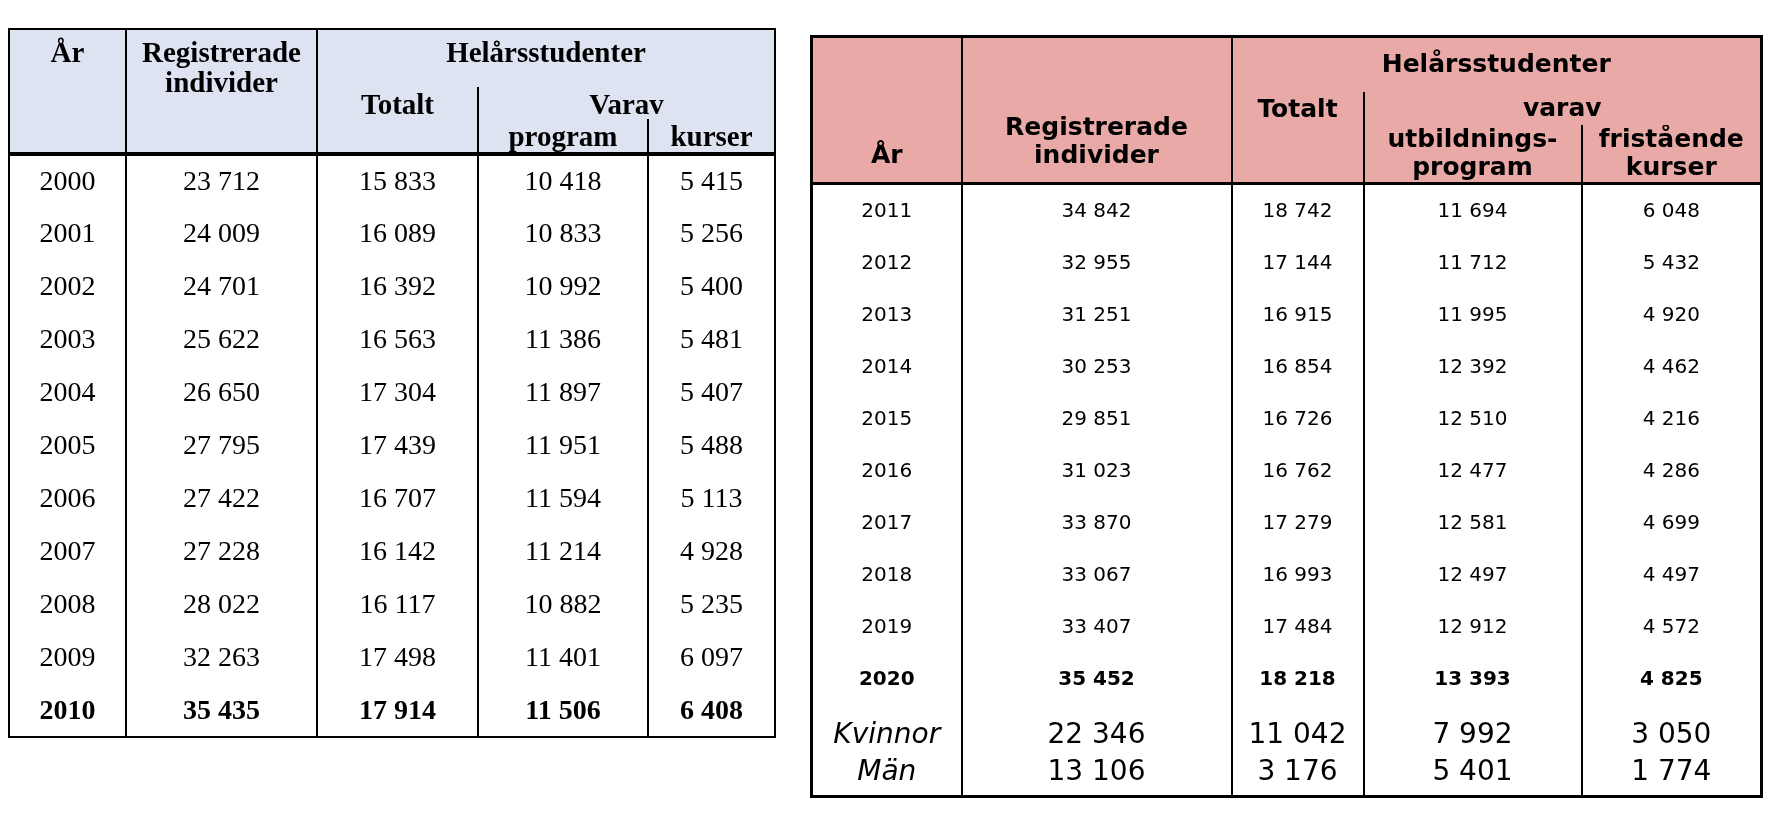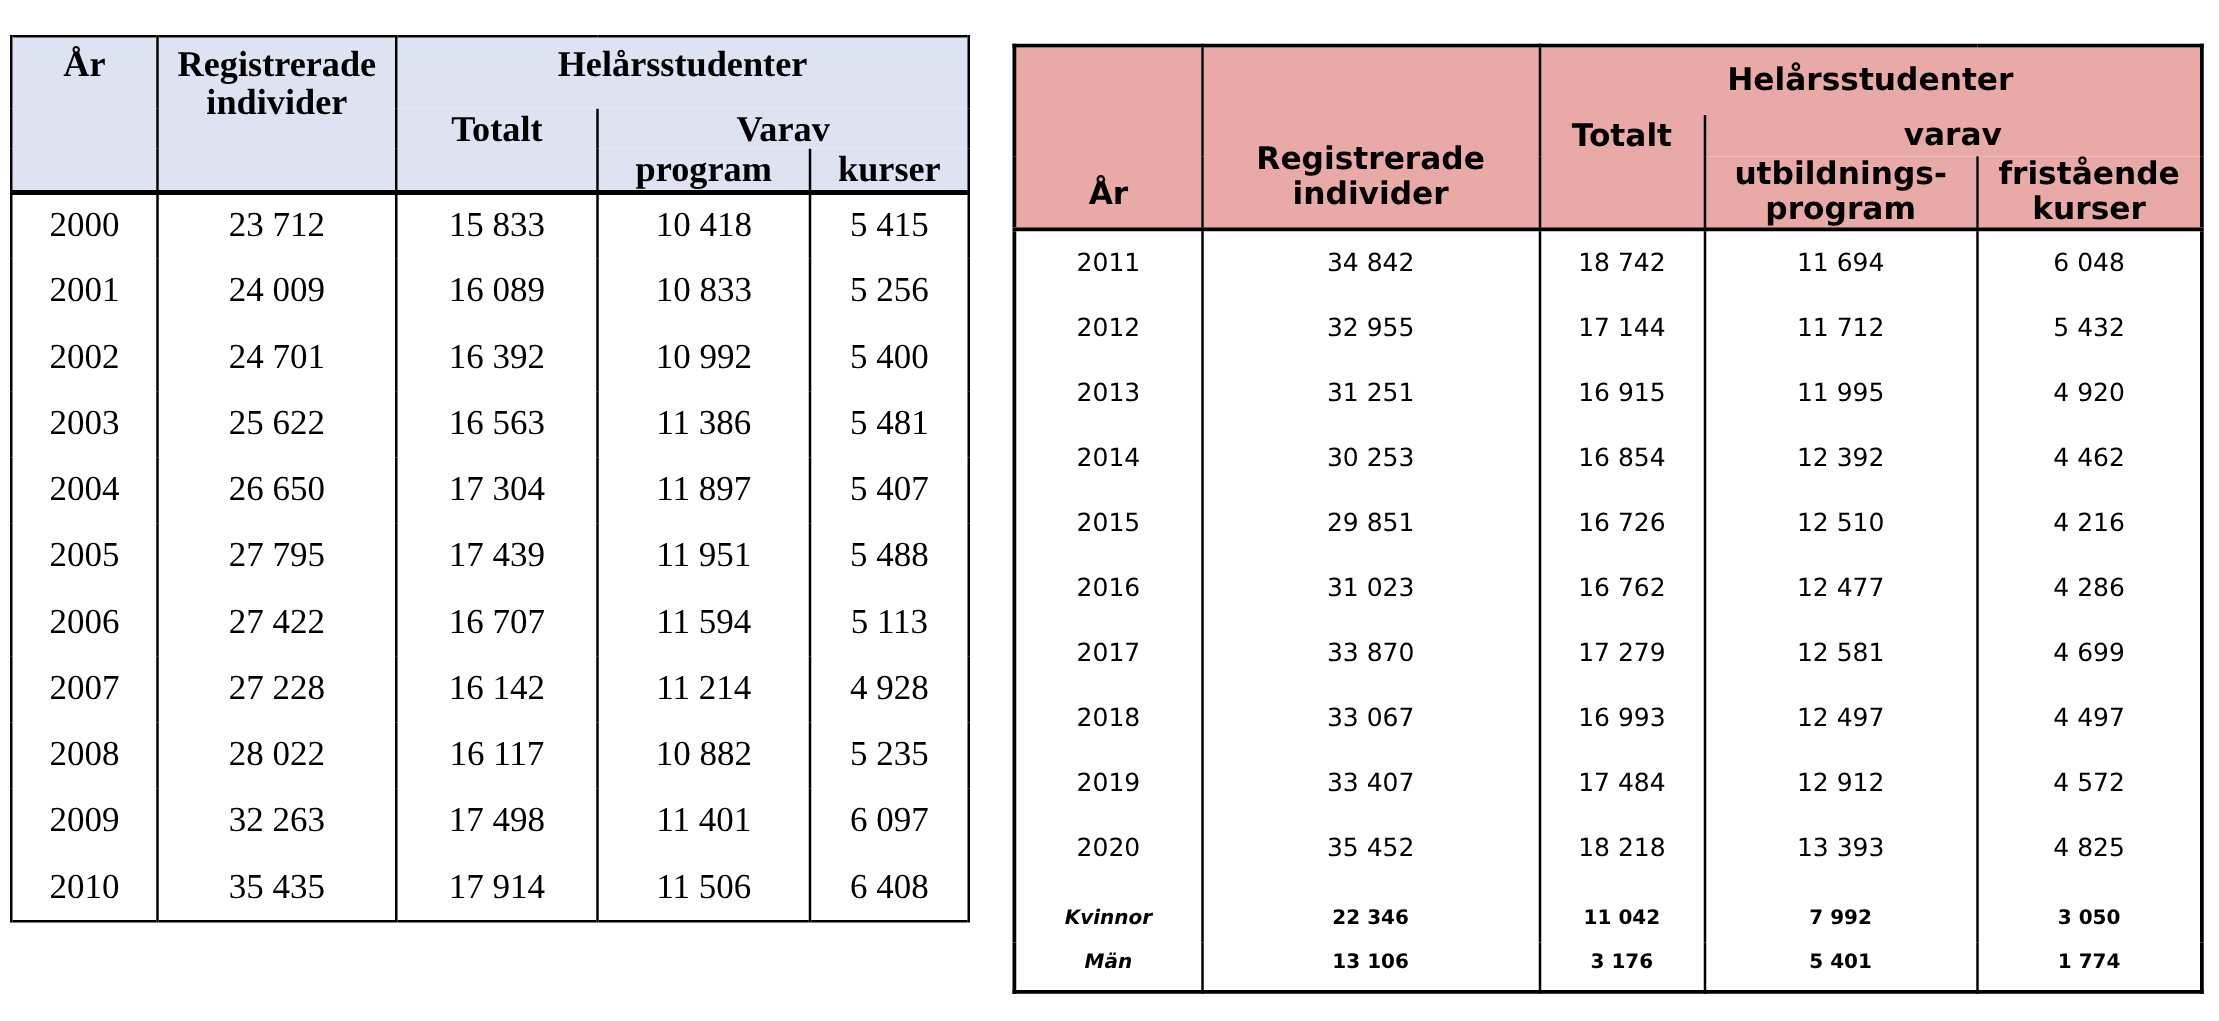--- a/index.html
+++ b/index.html
@@ -55,23 +55,23 @@
     font-size: 25px;
     line-height: 1.15;
   }
   .tbl-right thead tr:nth-child(1) { height: 55px; }
   .tbl-right thead tr:nth-child(2) { height: 33px; }
   .tbl-right thead tr:nth-child(3) { height: 59px; }
   .tbl-right th.v-bottom { vertical-align: bottom; padding-bottom: 12px; }
   .tbl-right th.v-top { vertical-align: top; padding-top: 3px; }
   .tbl-right td { font-size: 20px; height: 52px; }
 
-  tr.bold td { font-weight: normal; }
-
-  .tbl-right tbody.gender td { font-weight: bold; height: 40px; font-size: 16px; }
+  tr.bold td { font-weight: bold; }
+
+  .tbl-right tbody.gender td { font-weight: normal; height: 40px; font-size: 28px; }
   .tbl-right tbody.gender tr:first-child td { height: 50px; padding-top: 10px; }
   .tbl-right tbody.gender tr:last-child td { padding-bottom: 8px; }
   .tbl-right tbody.gender td:first-child { font-style: italic; }
 </style>
 </head>
 <body>
 
 <table class="tbl-left">
   <colgroup>
     <col style="width:117px">

